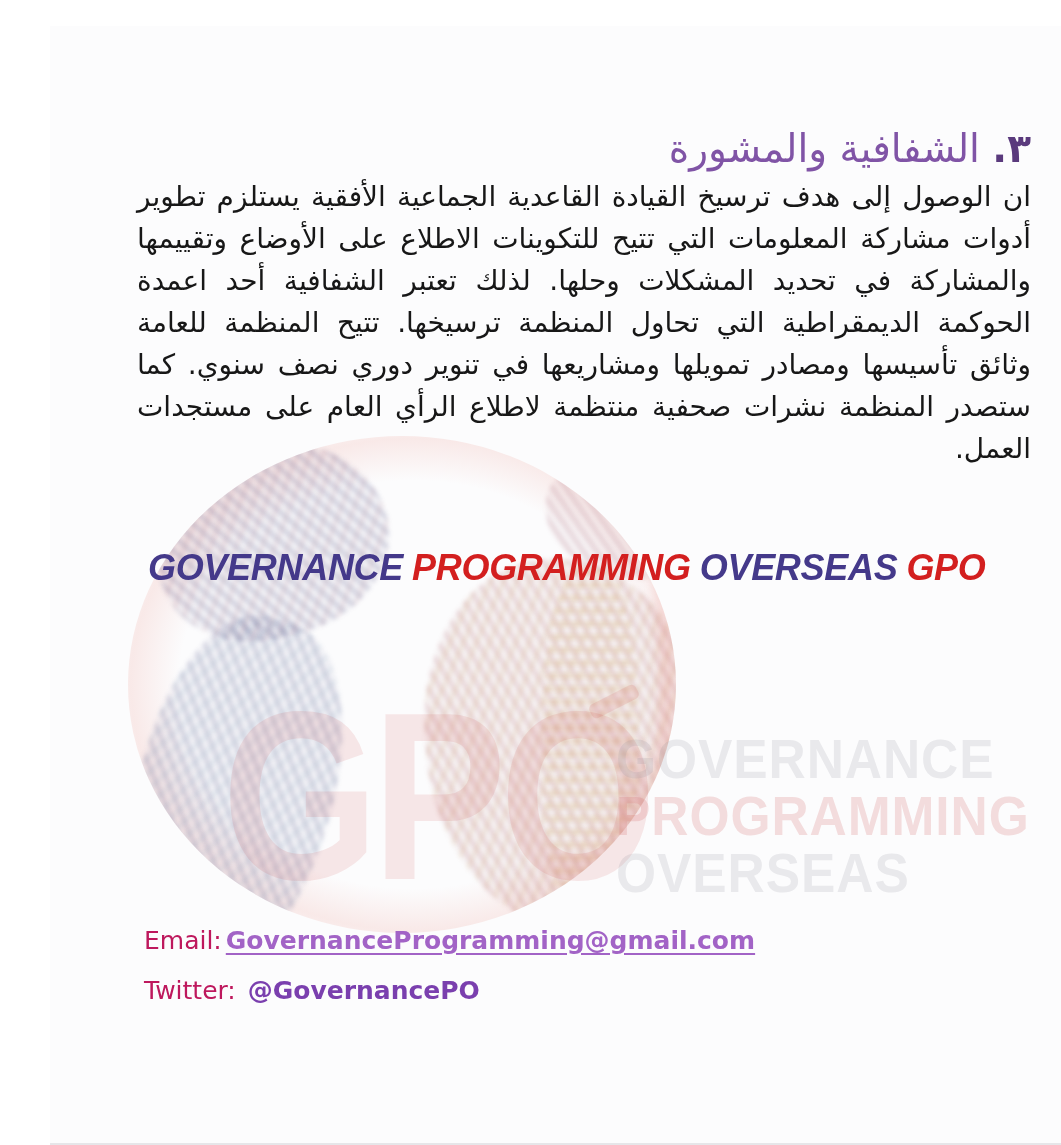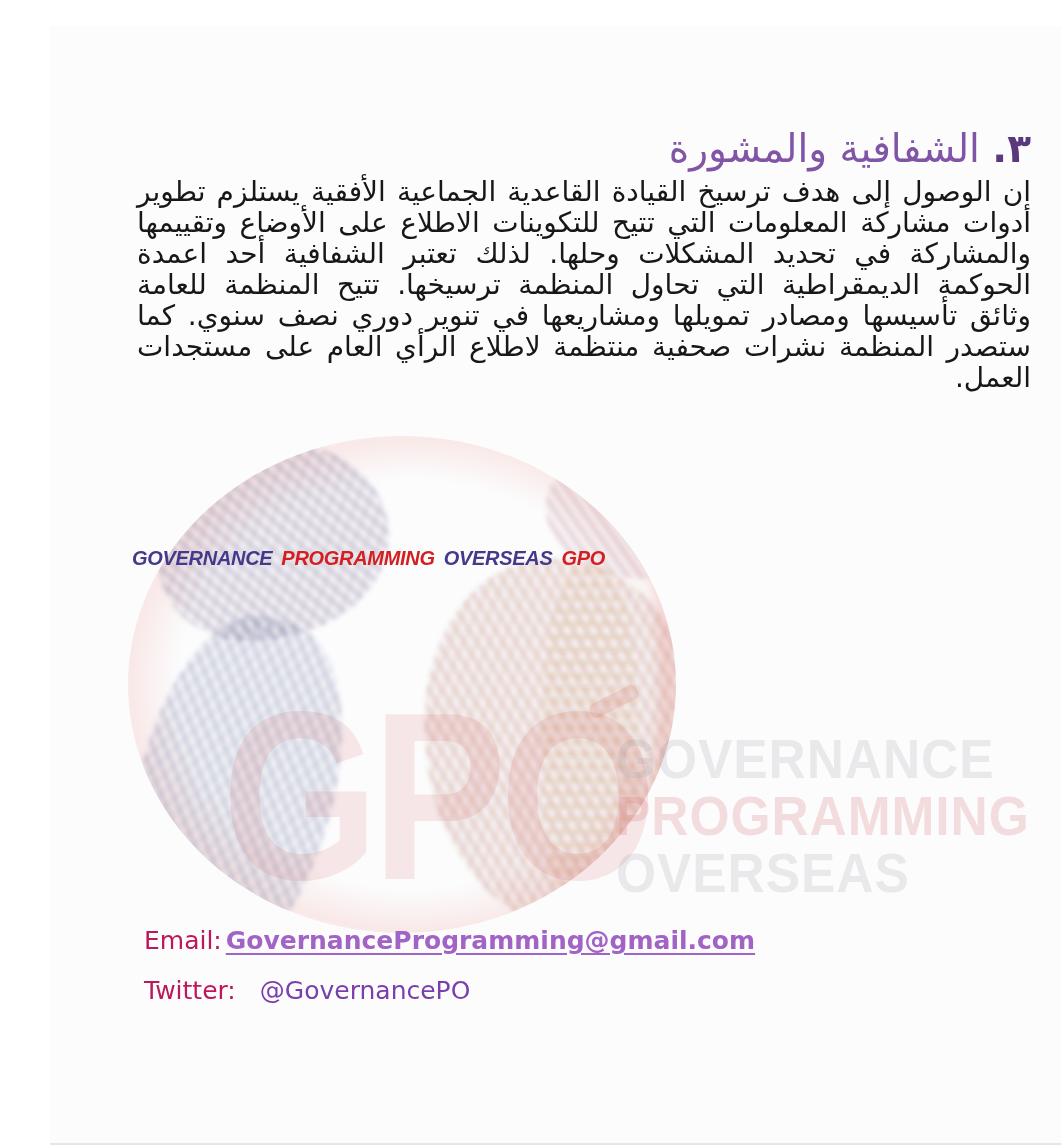--- a/index.html
+++ b/index.html
@@ -114,53 +114,53 @@
     font-style: italic;
     font-style: oblique -9deg;
     white-space: nowrap;
   }
   .heading .h-num   { color: #5a3a7d; font-weight: bold; }
   .heading .h-title { color: #8054a6; }
   .body-par {
     position: absolute; left: 137px; right: 30px; top: 176px; z-index: 2;
     direction: rtl;
     text-align: justify; text-justify: inter-word;
-    font-size: 28px; line-height: 31px;
+    font-size: 28px; line-height: 42px;
     color: #171717;
     font-style: italic;
     font-style: oblique -9deg;
   }
 
   
   .brand-line {
-    position: absolute; left: 132px; top: 547px; z-index: 2;
+    position: absolute; left: 148px; top: 547px; z-index: 2;
     font-family: "Liberation Sans", sans-serif;
     font-weight: bold; font-style: italic;
-    font-size: 20px; letter-spacing: -0.3px;
+    font-size: 36px; letter-spacing: -0.3px;
     white-space: nowrap;
   }
   .brand-indigo { color: #44398a; }
   .brand-red    { color: #d31f1f; }
   .brand-line .sp { display: inline-block; width: 9px; }
 
   
   .contact-row {
     position: absolute; left: 144px; z-index: 2;
     font-size: 25px; white-space: nowrap;
     font-family: "DejaVu Sans", sans-serif;
   }
   .row-email   { top: 926px; }
   .row-twitter { top: 976px; }
   .contact-label { color: #be185d; }
   .email-link {
     color: #a263c6; font-weight: bold; text-decoration: underline;
     text-decoration-thickness: 2px; text-underline-offset: 4px;
     margin-left: 4px; cursor: pointer;
   }
-  .twitter-handle { color: #7a3fae; font-weight: normal; margin-left: 24px; }
+  .twitter-handle { color: #7a3fae; font-weight: bold; margin-left: 12px; }
 </style>
 </head>
 <body>
 
 <div class="page">
 
   <div class="scan-tint"></div>
 
   <div class="globe">
     <div class="cont cont-na"></div>

